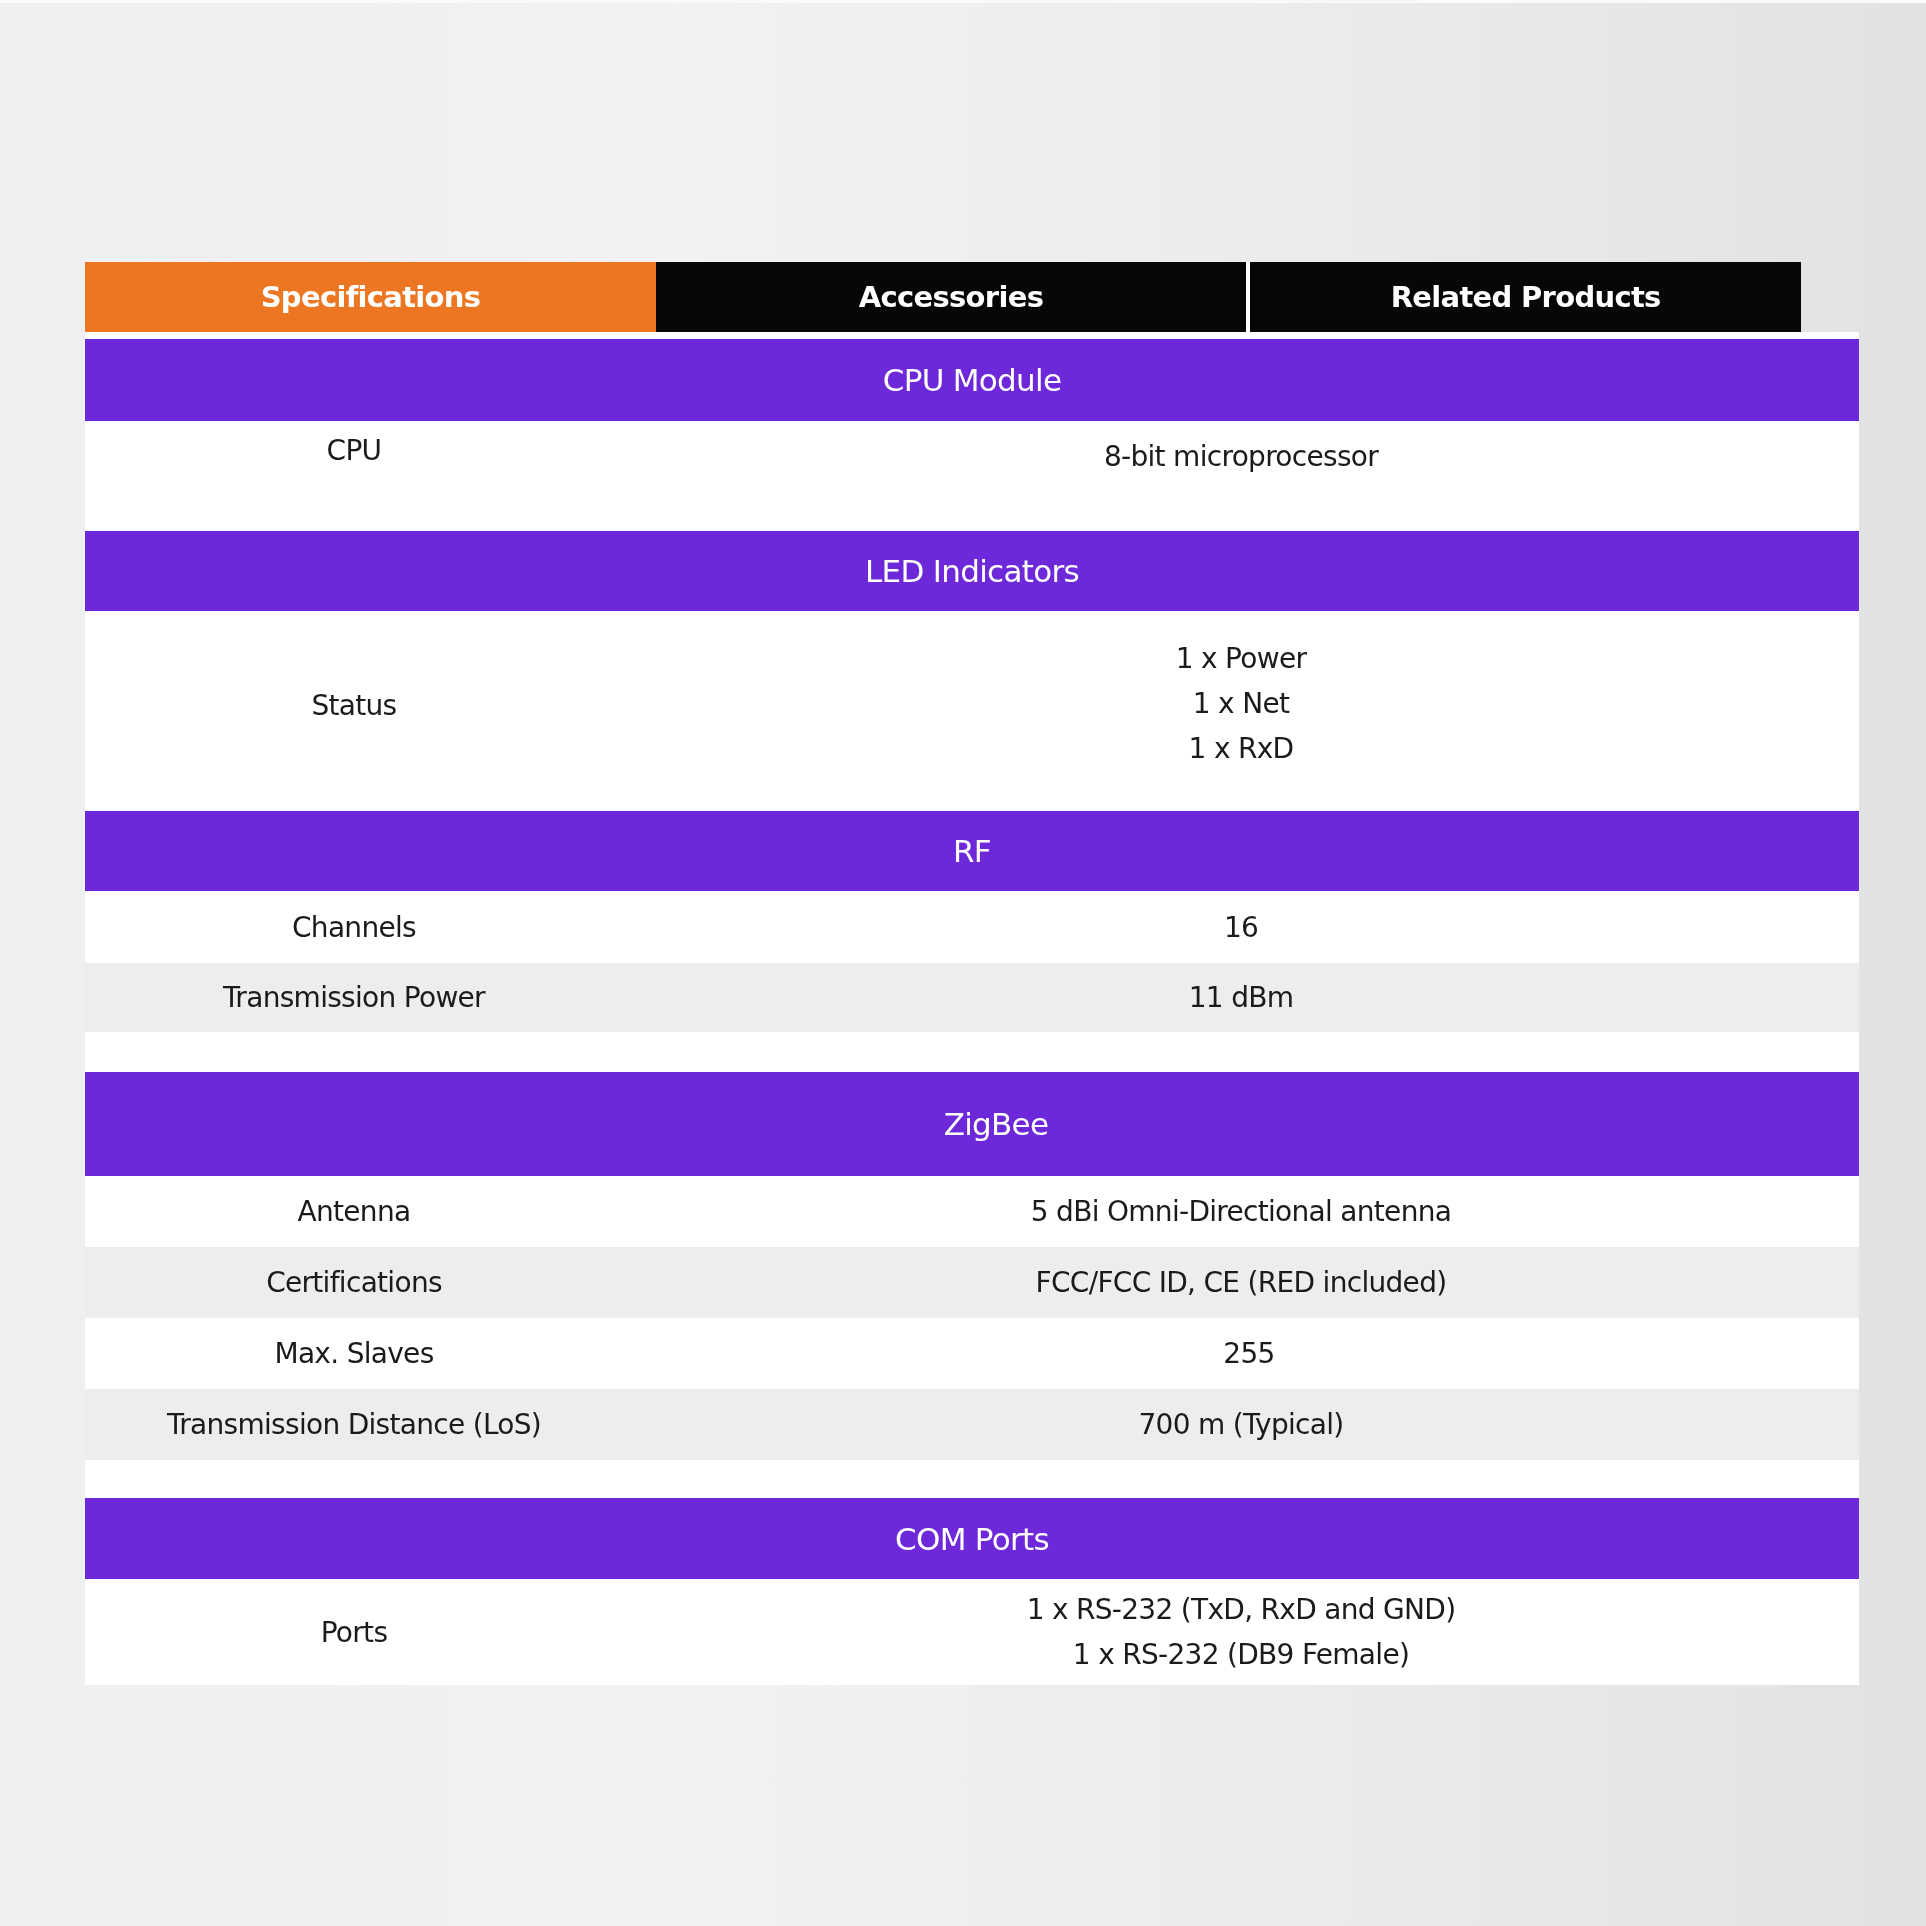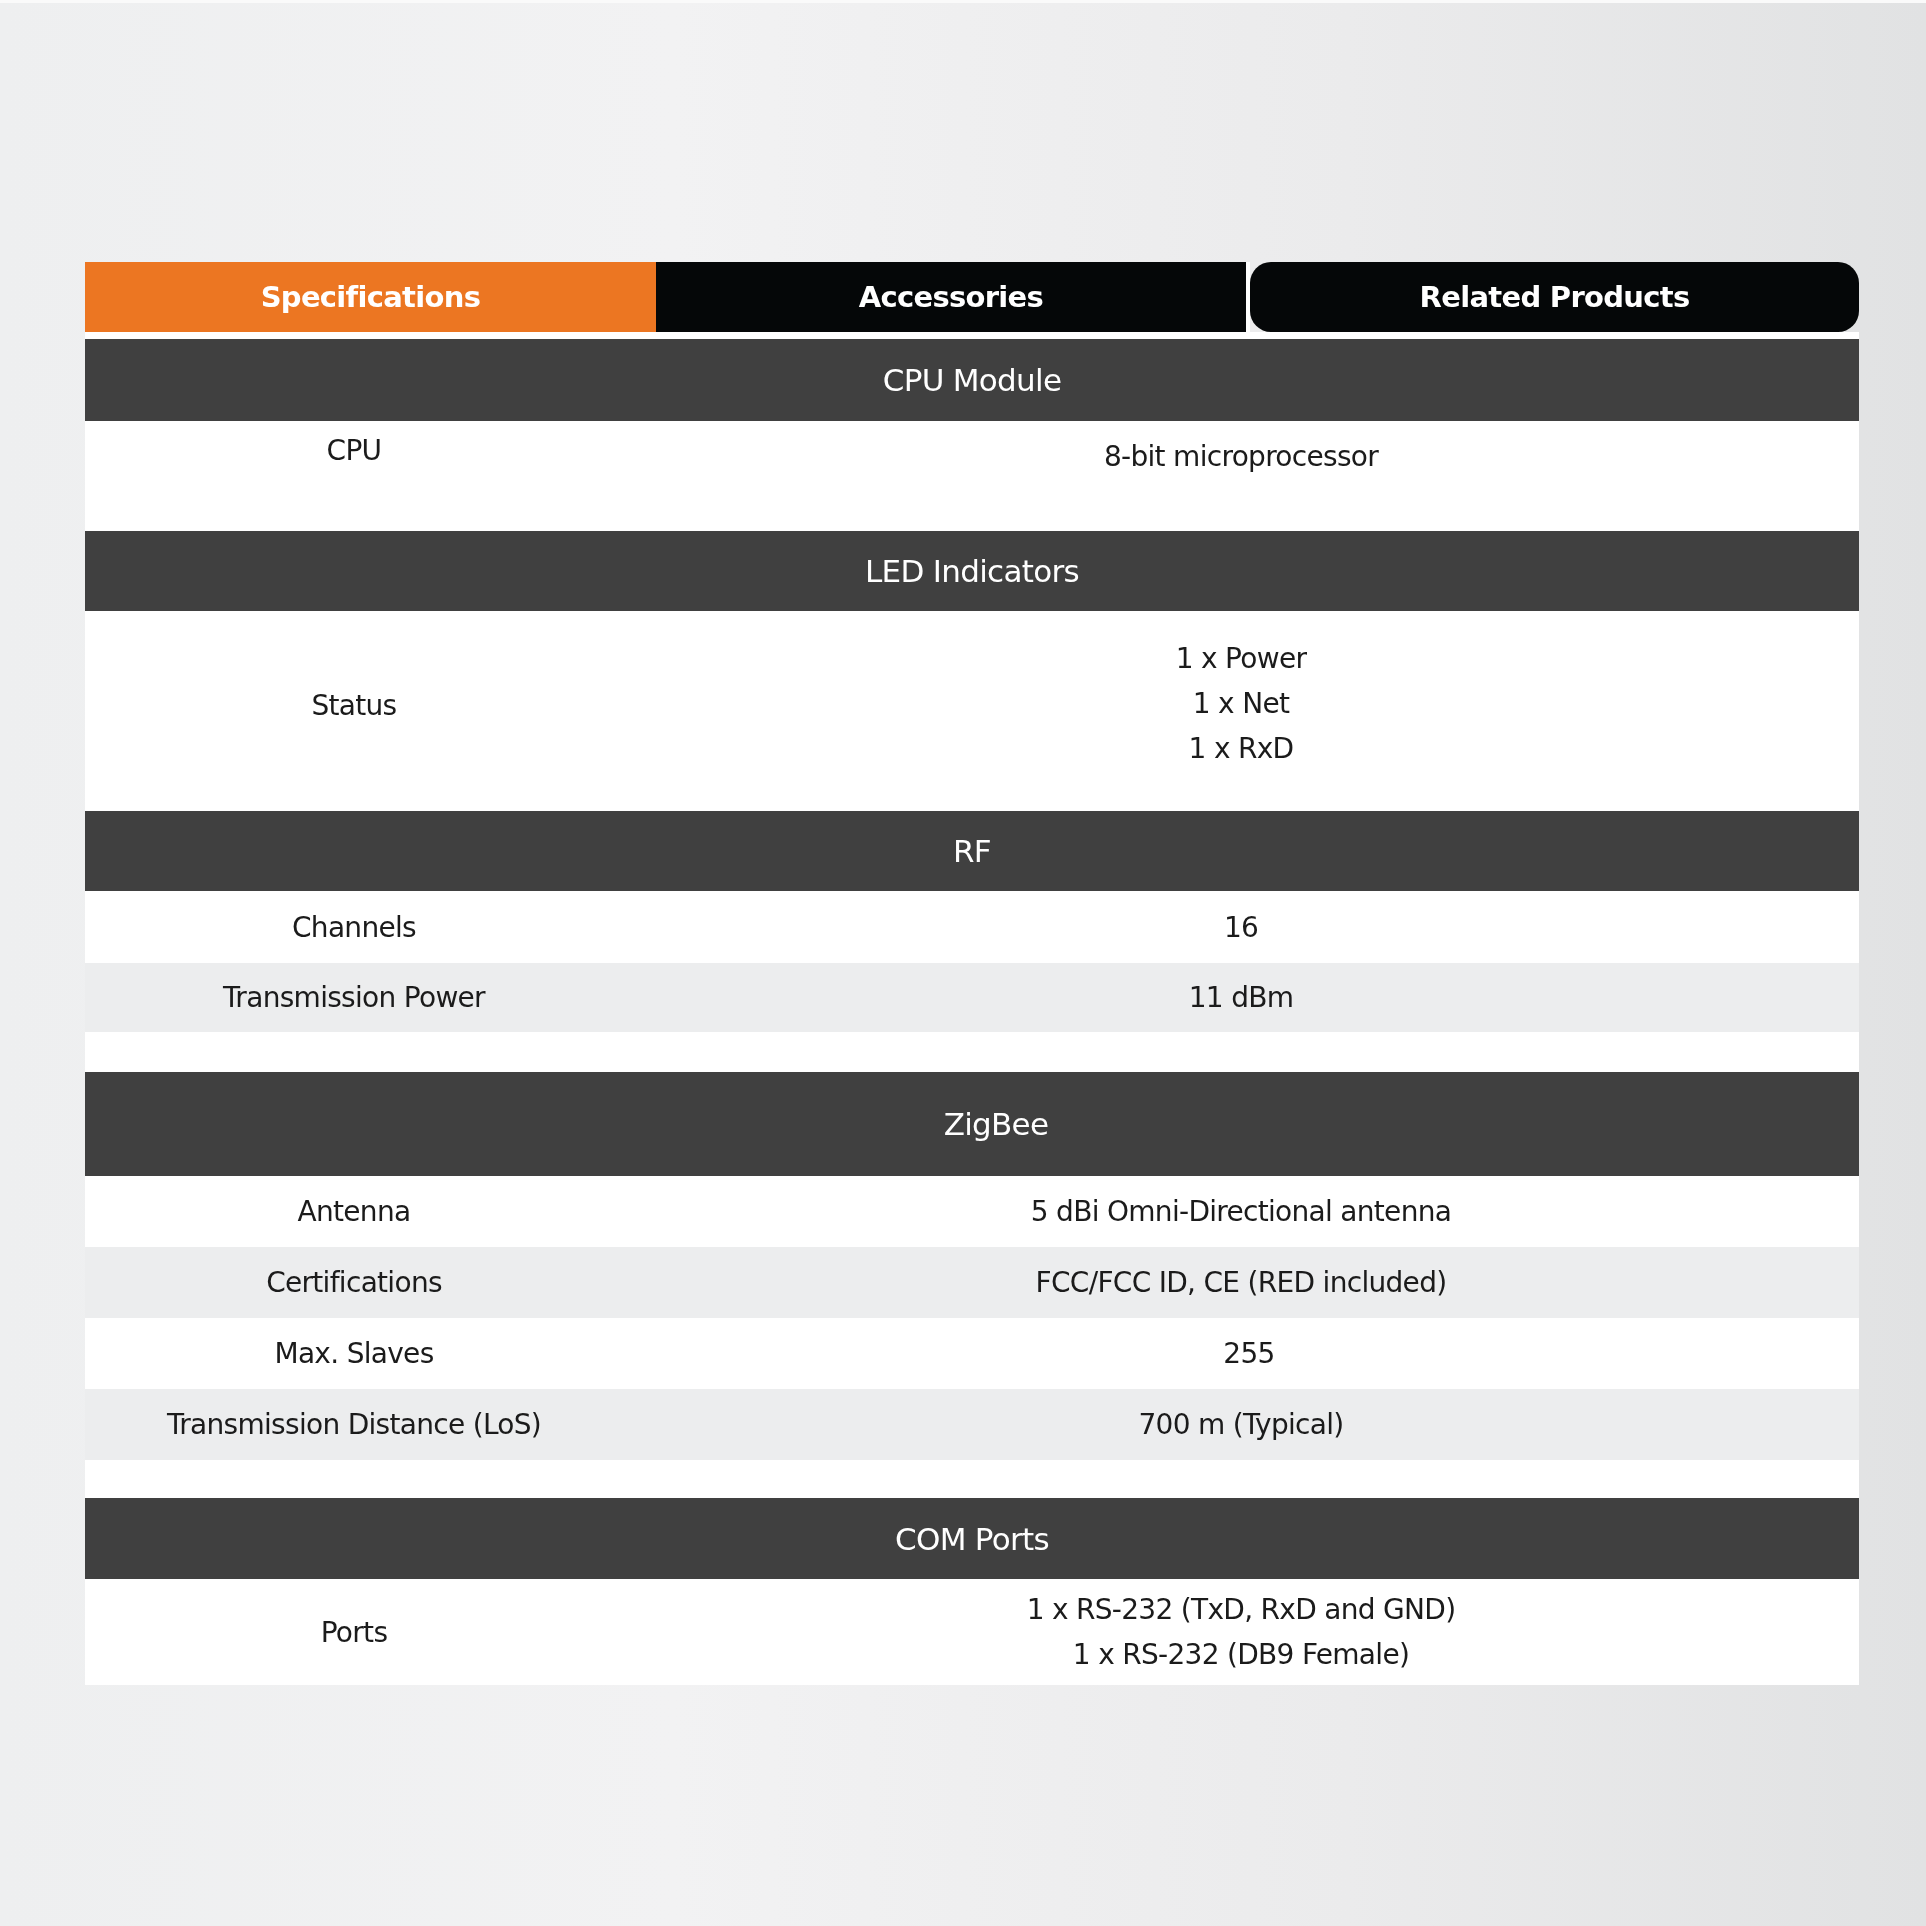--- a/index.html
+++ b/index.html
@@ -42,30 +42,30 @@
       font-size: 29px;
       letter-spacing: -0.7px;
       cursor: pointer;
       box-sizing: border-box;
     }
     .tab.active { background: #ec7622; }
     .tab.inactive { background: #050708; }
     .tab-spec { width: 571px; }
     .tab-acc { width: 590px; }
     .tab-gap { width: 4.2px; background: #ffffff; height: 70px; }
-    .tab-rel { width: 609px; border-radius: 21px; }
+    .tab-rel { width: 551px; }
 
     .tab-spacer {
       height: 7px;
       background: #ffffff;
     }
 
     
     .section-header {
-      background: #404040;
+      background: #6d28d9;
       color: #ffffff;
       display: flex;
       align-items: center;
       justify-content: center;
       font-size: 31px;
       letter-spacing: -0.7px;
     }
     .spec-row {
       display: flex;
       align-items: center;

